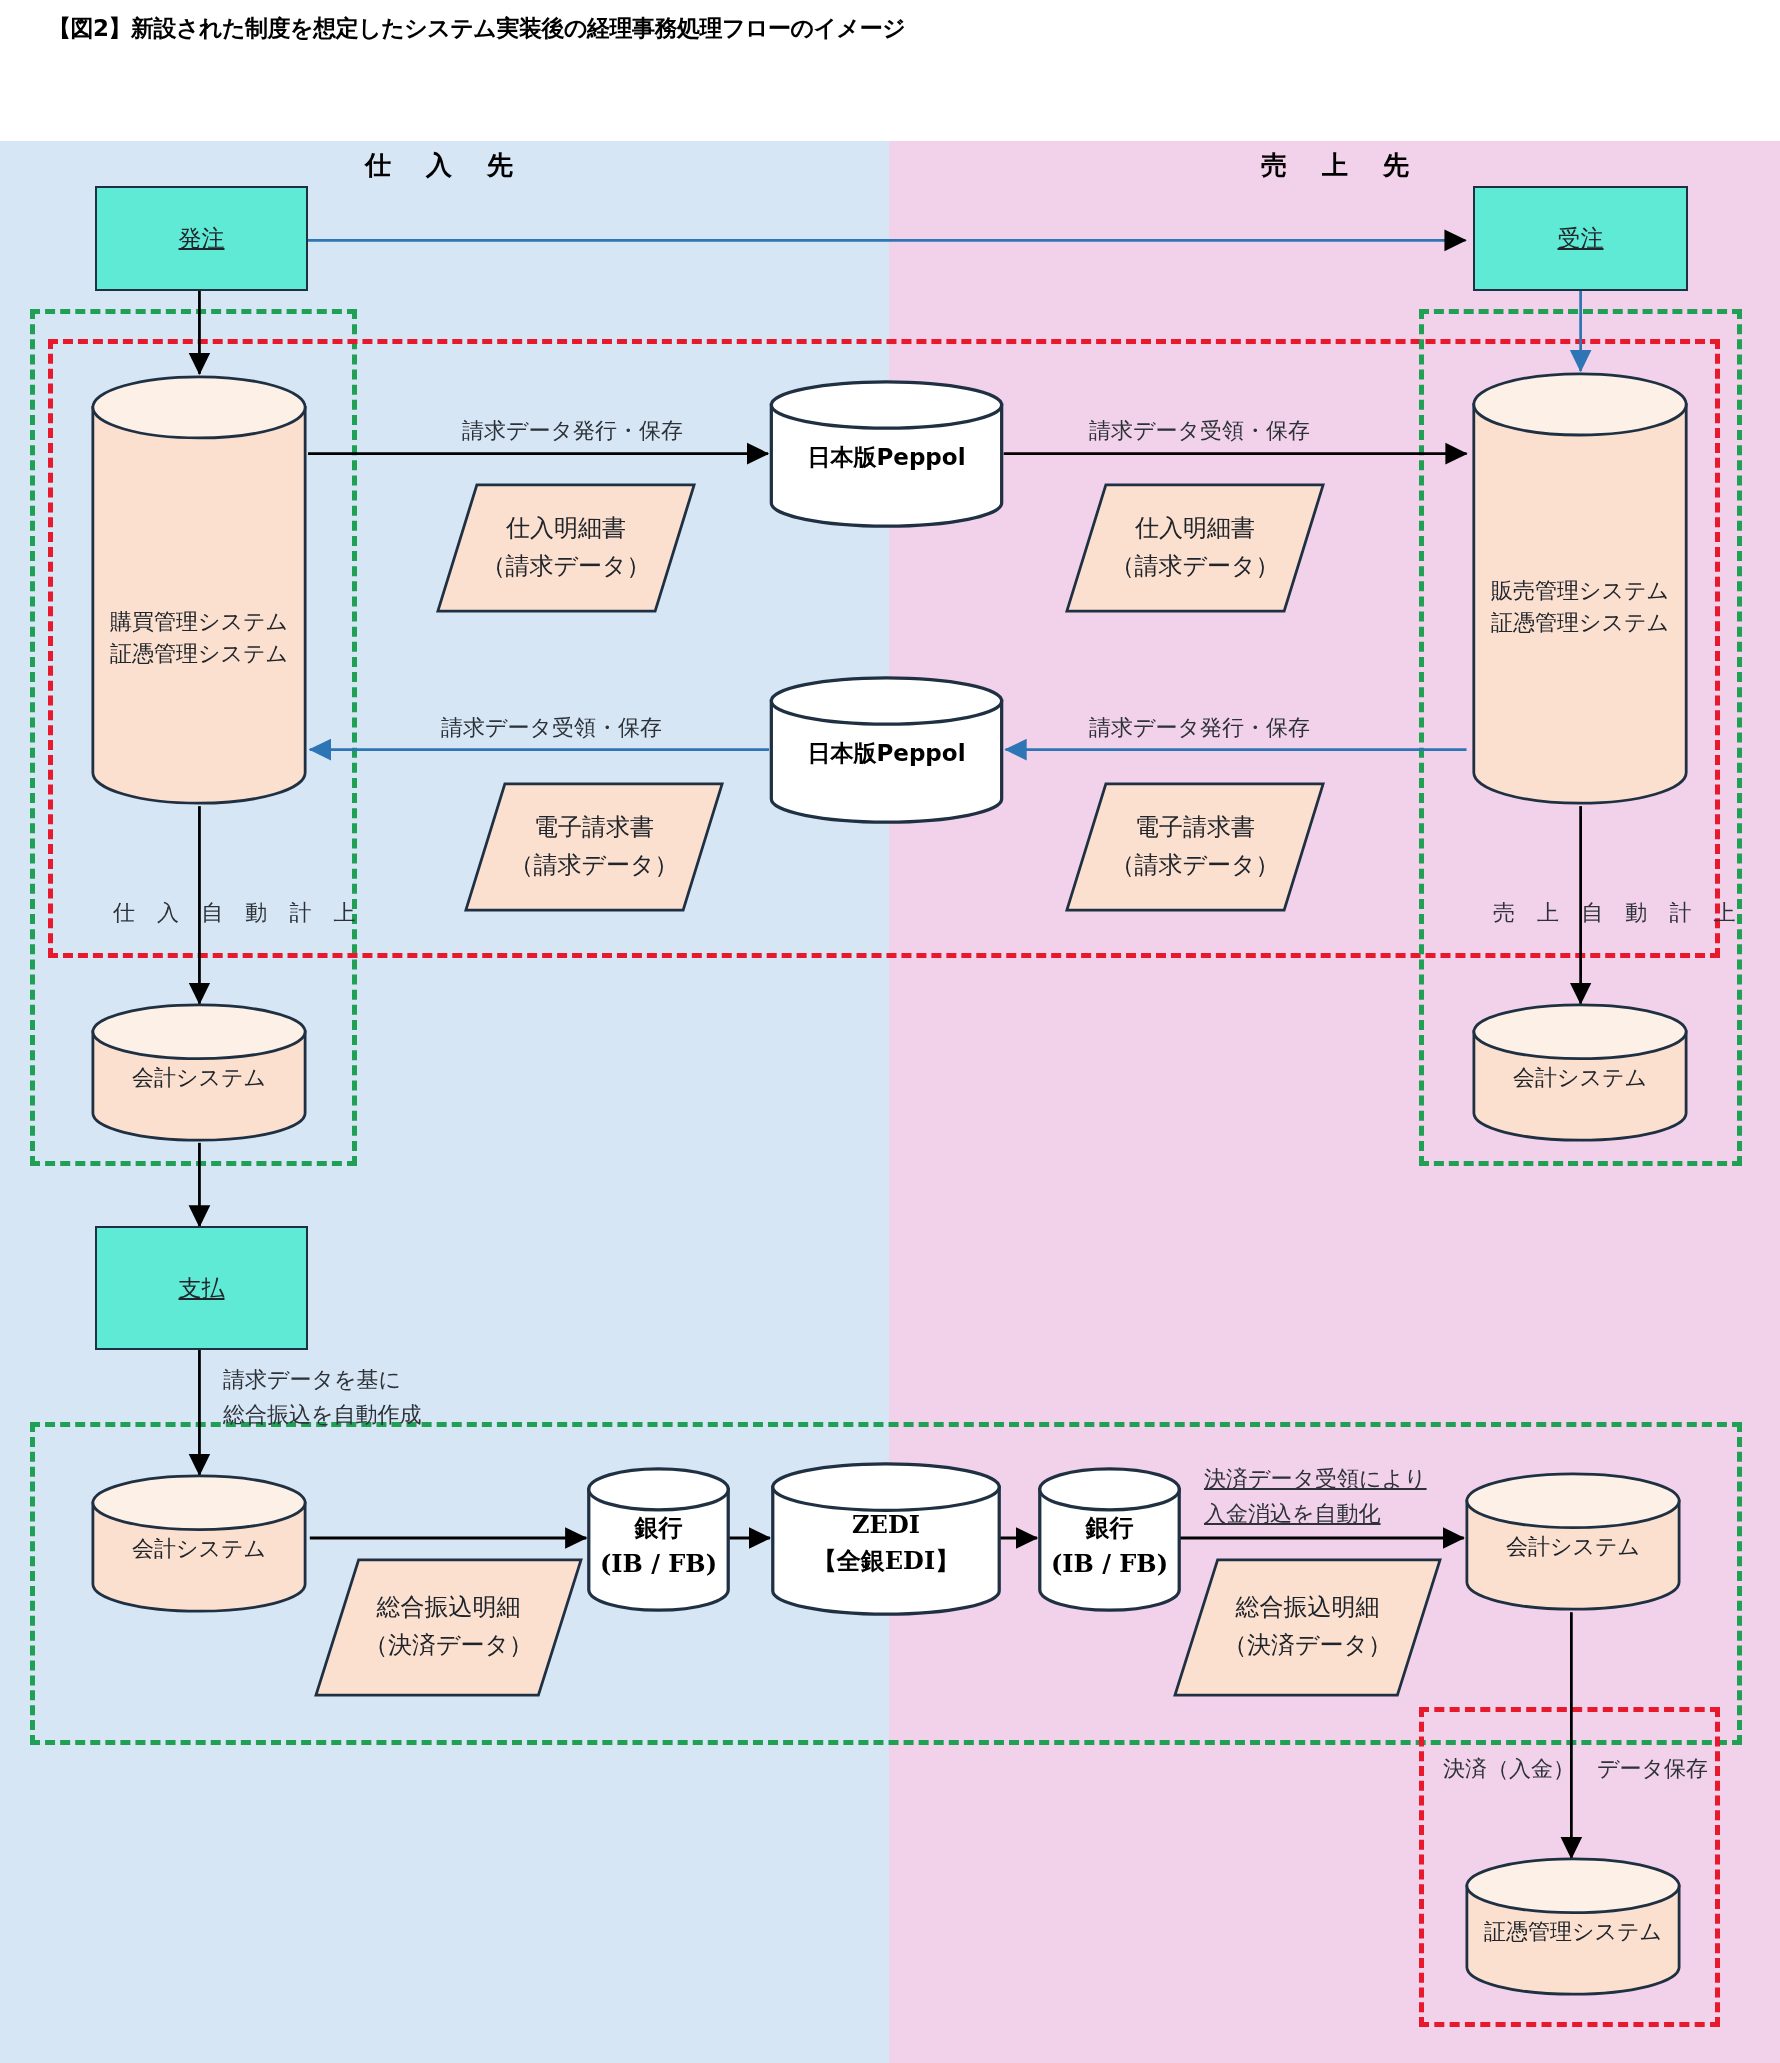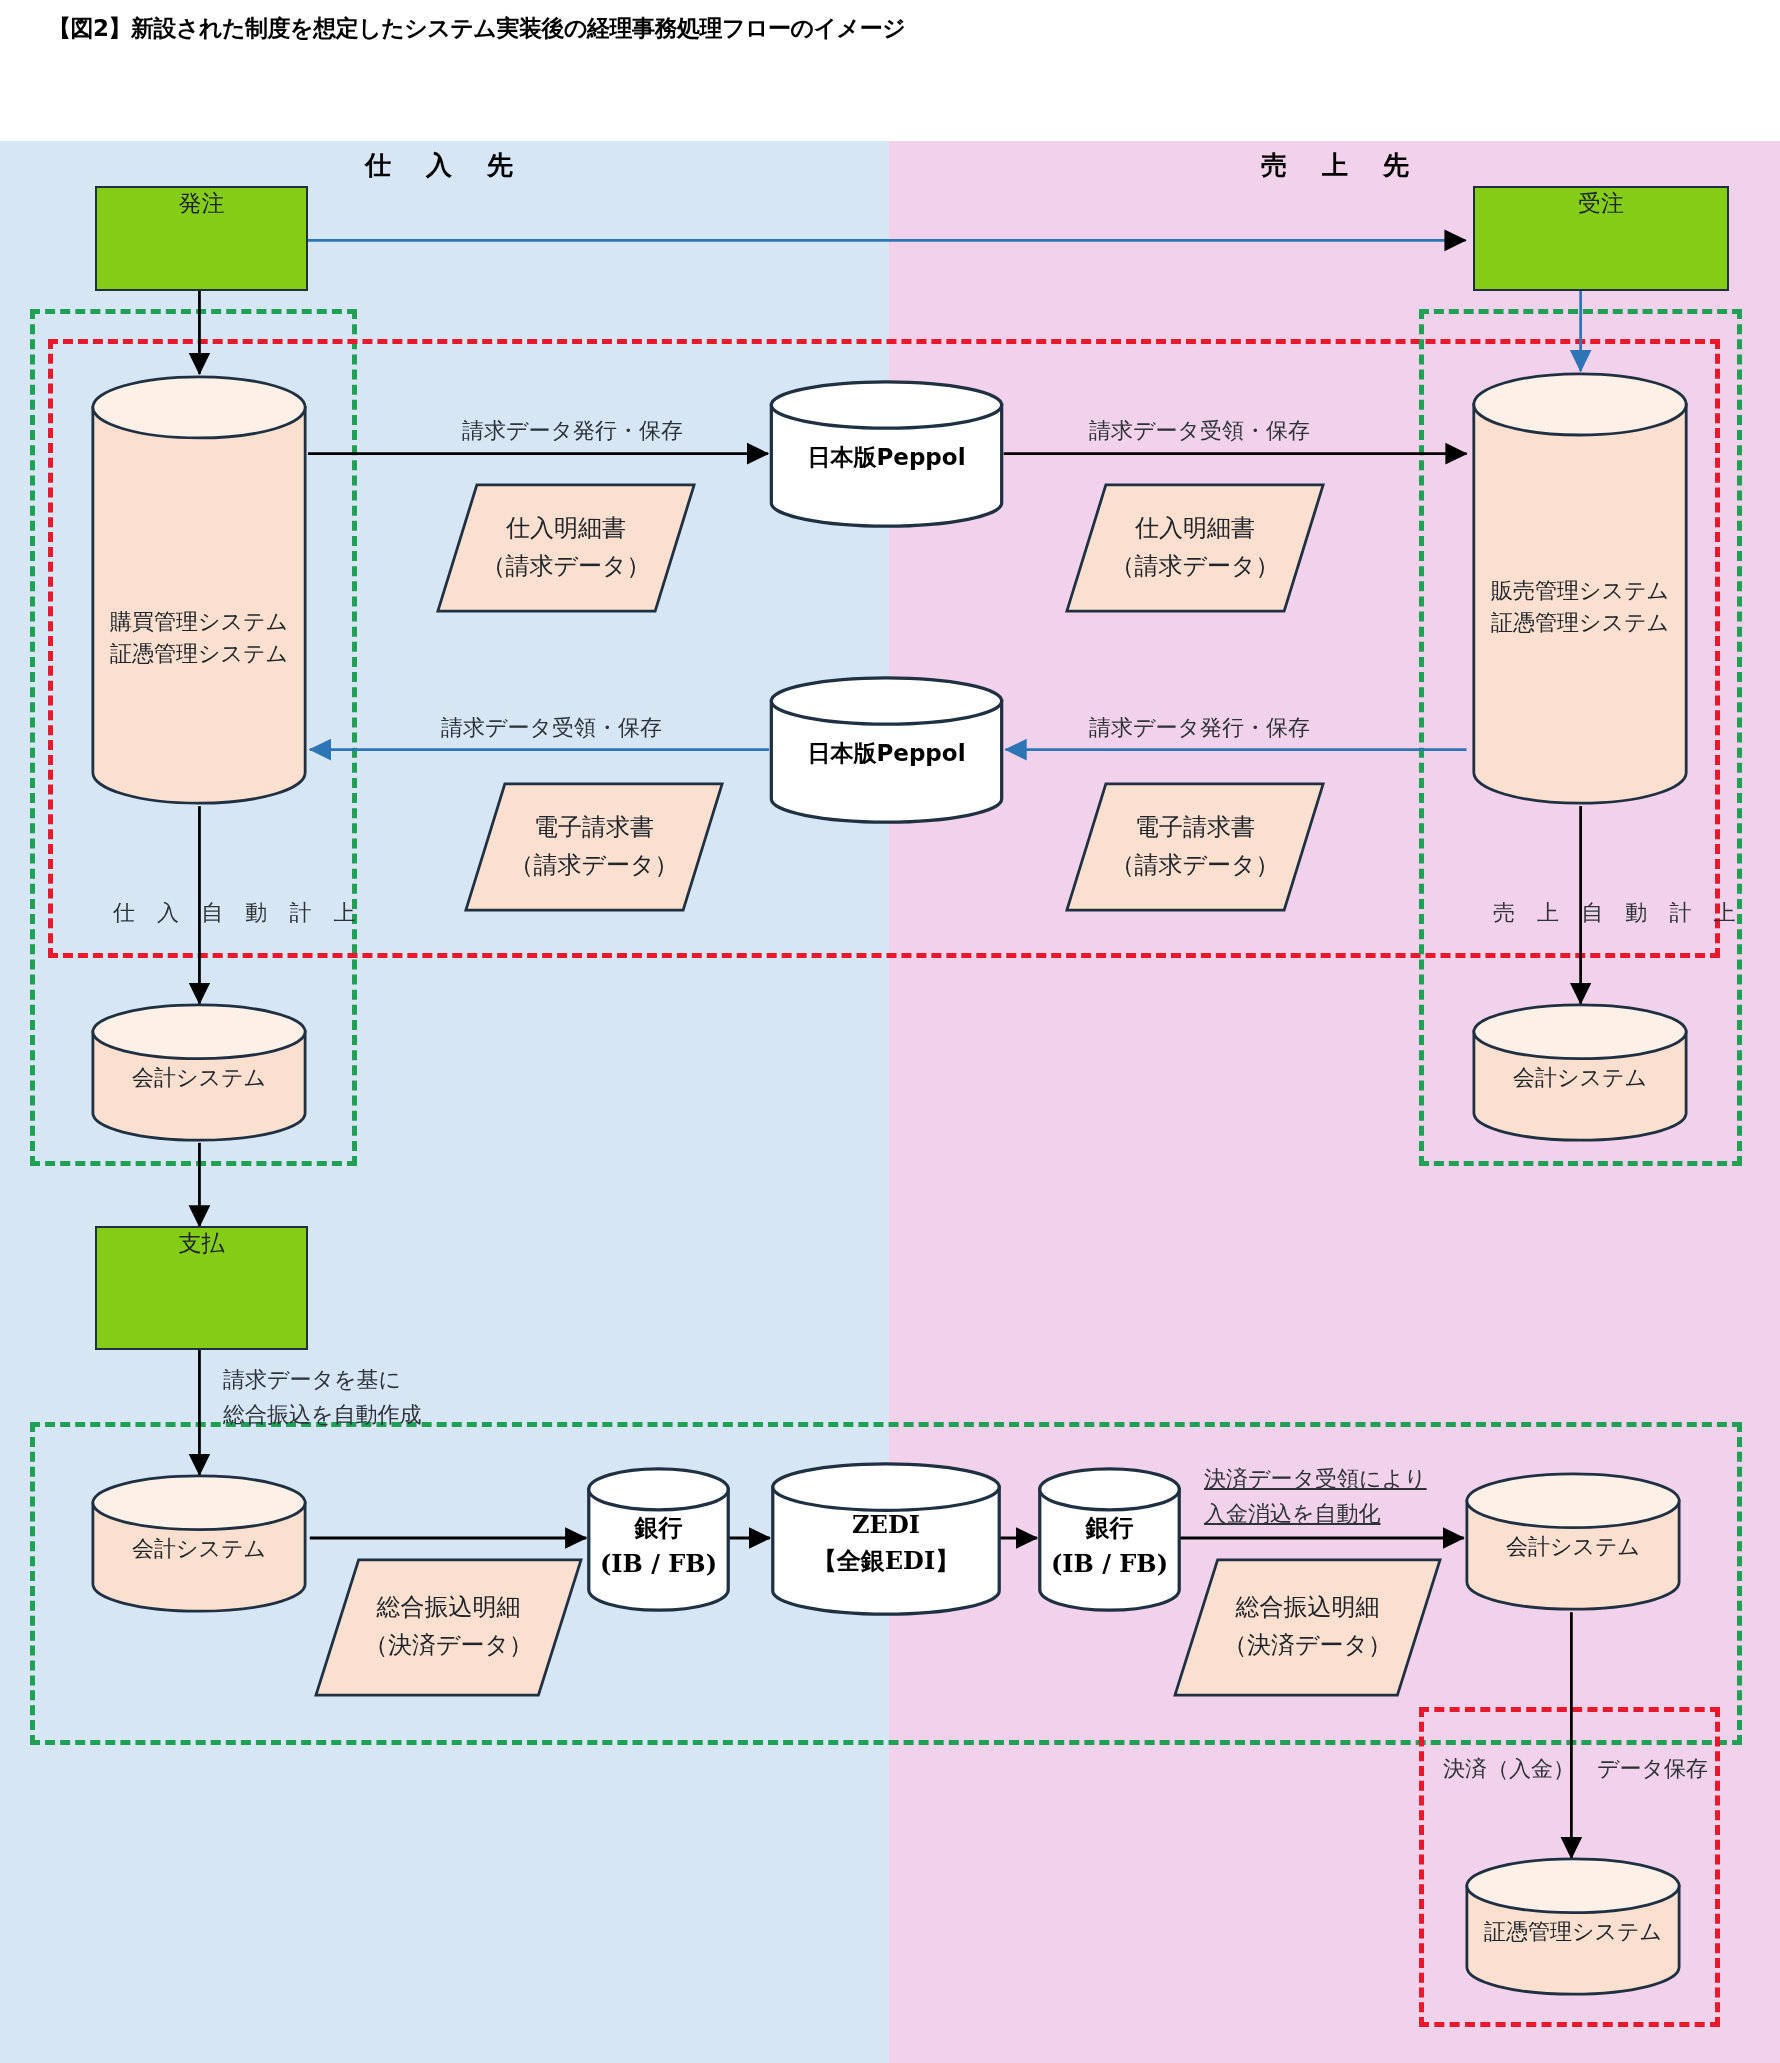--- a/index.html
+++ b/index.html
@@ -31,23 +31,23 @@
   #lane-title-customer{left:1261px;}
 
   
   .dbox{position:absolute;box-sizing:border-box;background:transparent;}
   .dbox.green{border:5.6px dashed #1fa055;}
   .dbox.red{border:5.6px dashed #e8192c;}
 
   
   .rect{
     position:absolute;box-sizing:border-box;
-    background:#84cc16;border:2.8px solid #1f3043;
-    display:flex;justify-content:center;
-    font-size:23px;color:#20252b;
+    background:#5eead4;border:2.8px solid #1f3043;
+    display:flex;align-items:center;justify-content:center;
+    font-size:23px;color:#20252b;text-decoration:underline;
   }
   .cyl{position:absolute;}
   .cyl svg{position:absolute;left:0;top:0;overflow:visible;}
   .cyl .lbl{
     position:absolute;left:0;width:100%;
     text-align:center;font-size:22px;color:#20252b;
     line-height:1.45;pointer-events:none;
   }
   .cyl .lbl.bold{
     font-family:"DejaVu Sans","Liberation Sans",sans-serif;
@@ -139,21 +139,21 @@
       <line x1="1270" y1="1658" x2="1578" y2="1658" stroke="#000000" marker-end="url(#ah-black)"></line>
 
       <line x1="1694" y1="1738" x2="1694" y2="2003" stroke="#000000" marker-end="url(#ah-black)"></line>
     </g>
   </svg>
 
   <div class="rect" style="left:95px;top:186px;width:213px;height:105px;">
     <span>発注</span>
   </div>
 
-  <div class="rect" style="left:1473px;top:186px;width:256px;height:105px;">
+  <div class="rect" style="left:1473px;top:186px;width:215px;height:105px;">
     <span>受注</span>
   </div>
 
   <div class="rect" style="left:95px;top:1226px;width:213px;height:124px;">
     <span>支払</span>
   </div>
 
   <div class="cyl" style="left:90px;top:374px;width:218px;height:432px;">
     <svg width="218" height="432" viewBox="0 0 235 466">
       <path d="M3,36 L3,430 A114.5,33 0 0 0 232,430 L232,36 Z" fill="#fbe0d0" stroke="#1f3043" stroke-width="3"></path>

